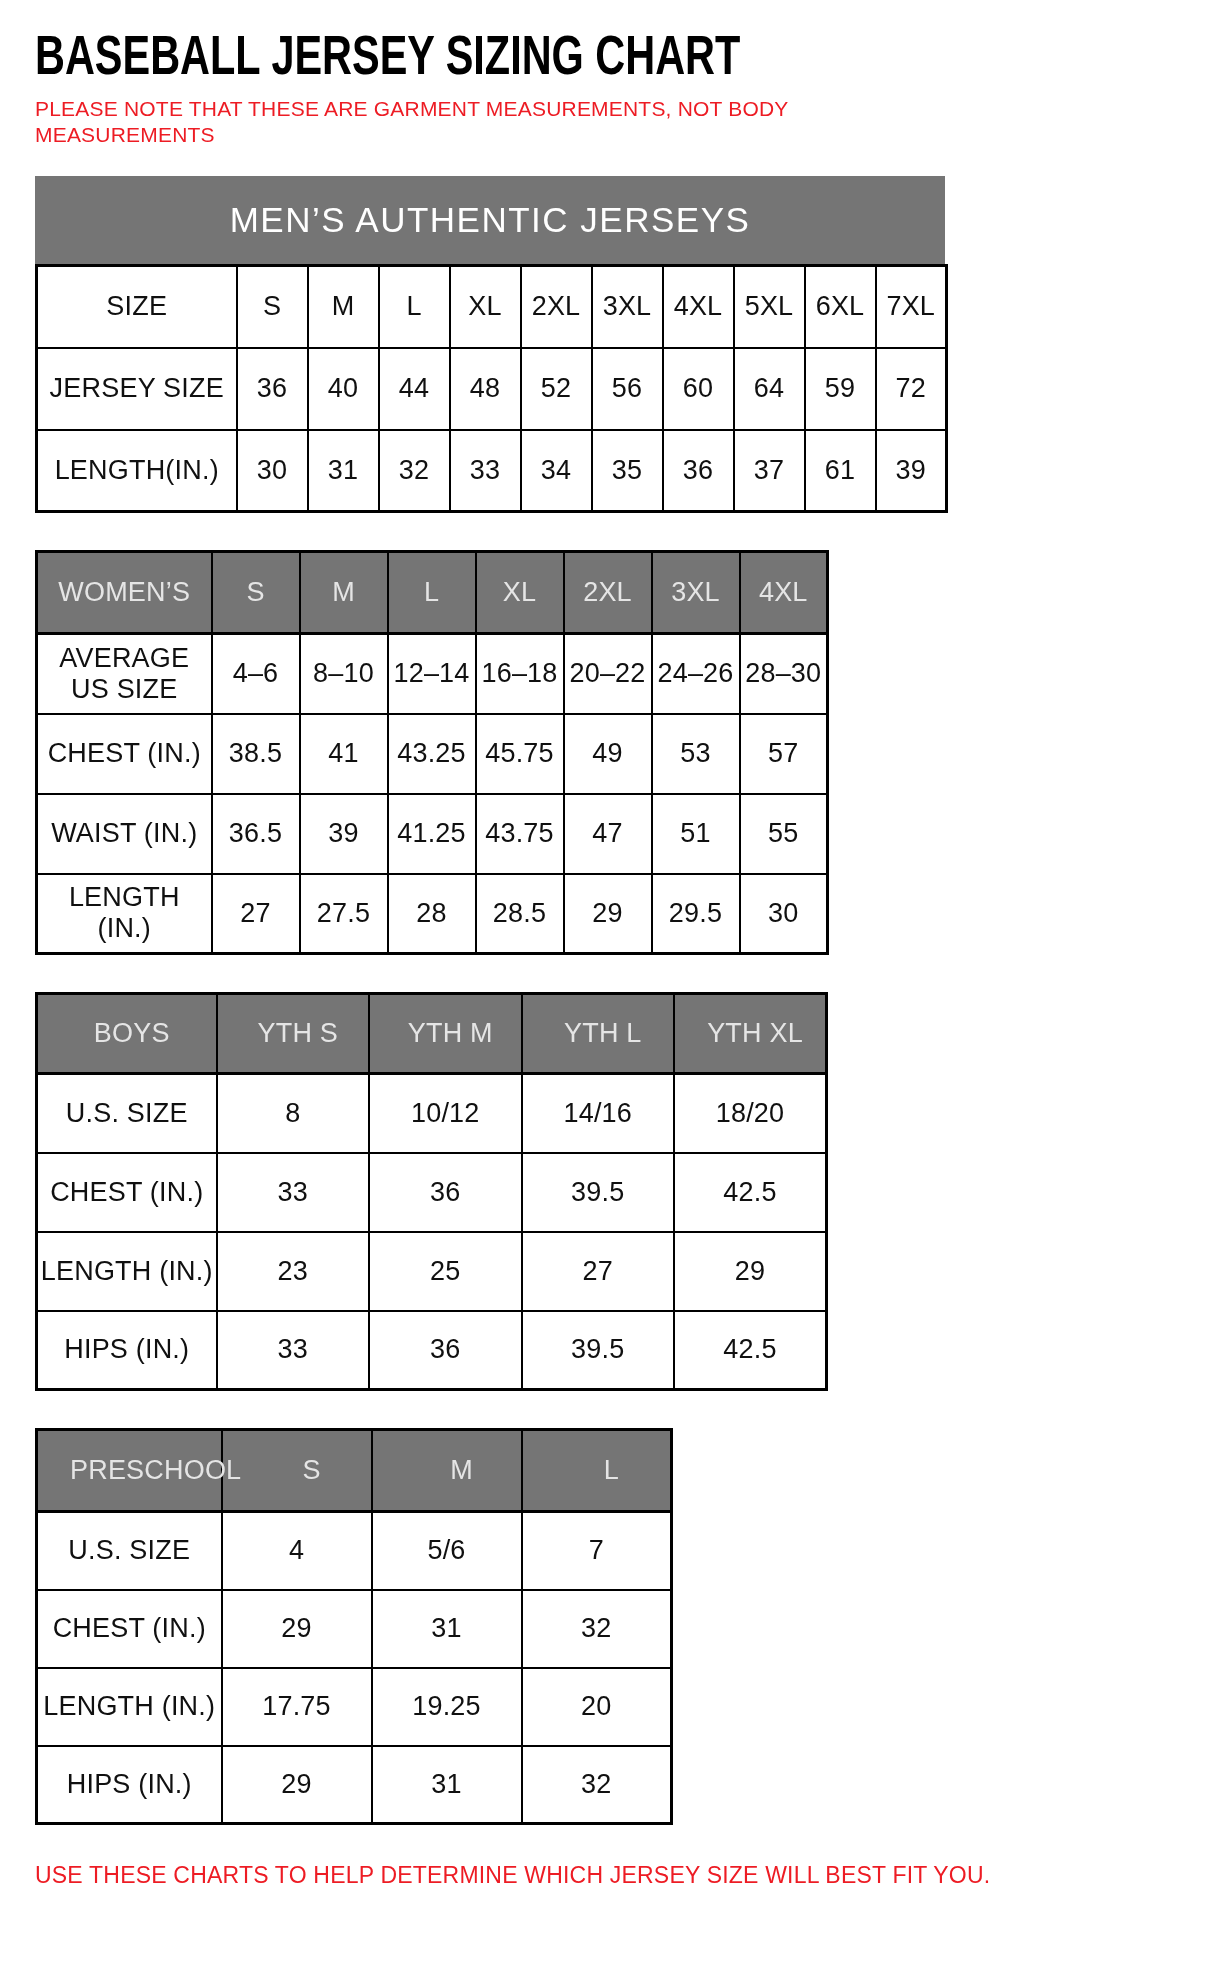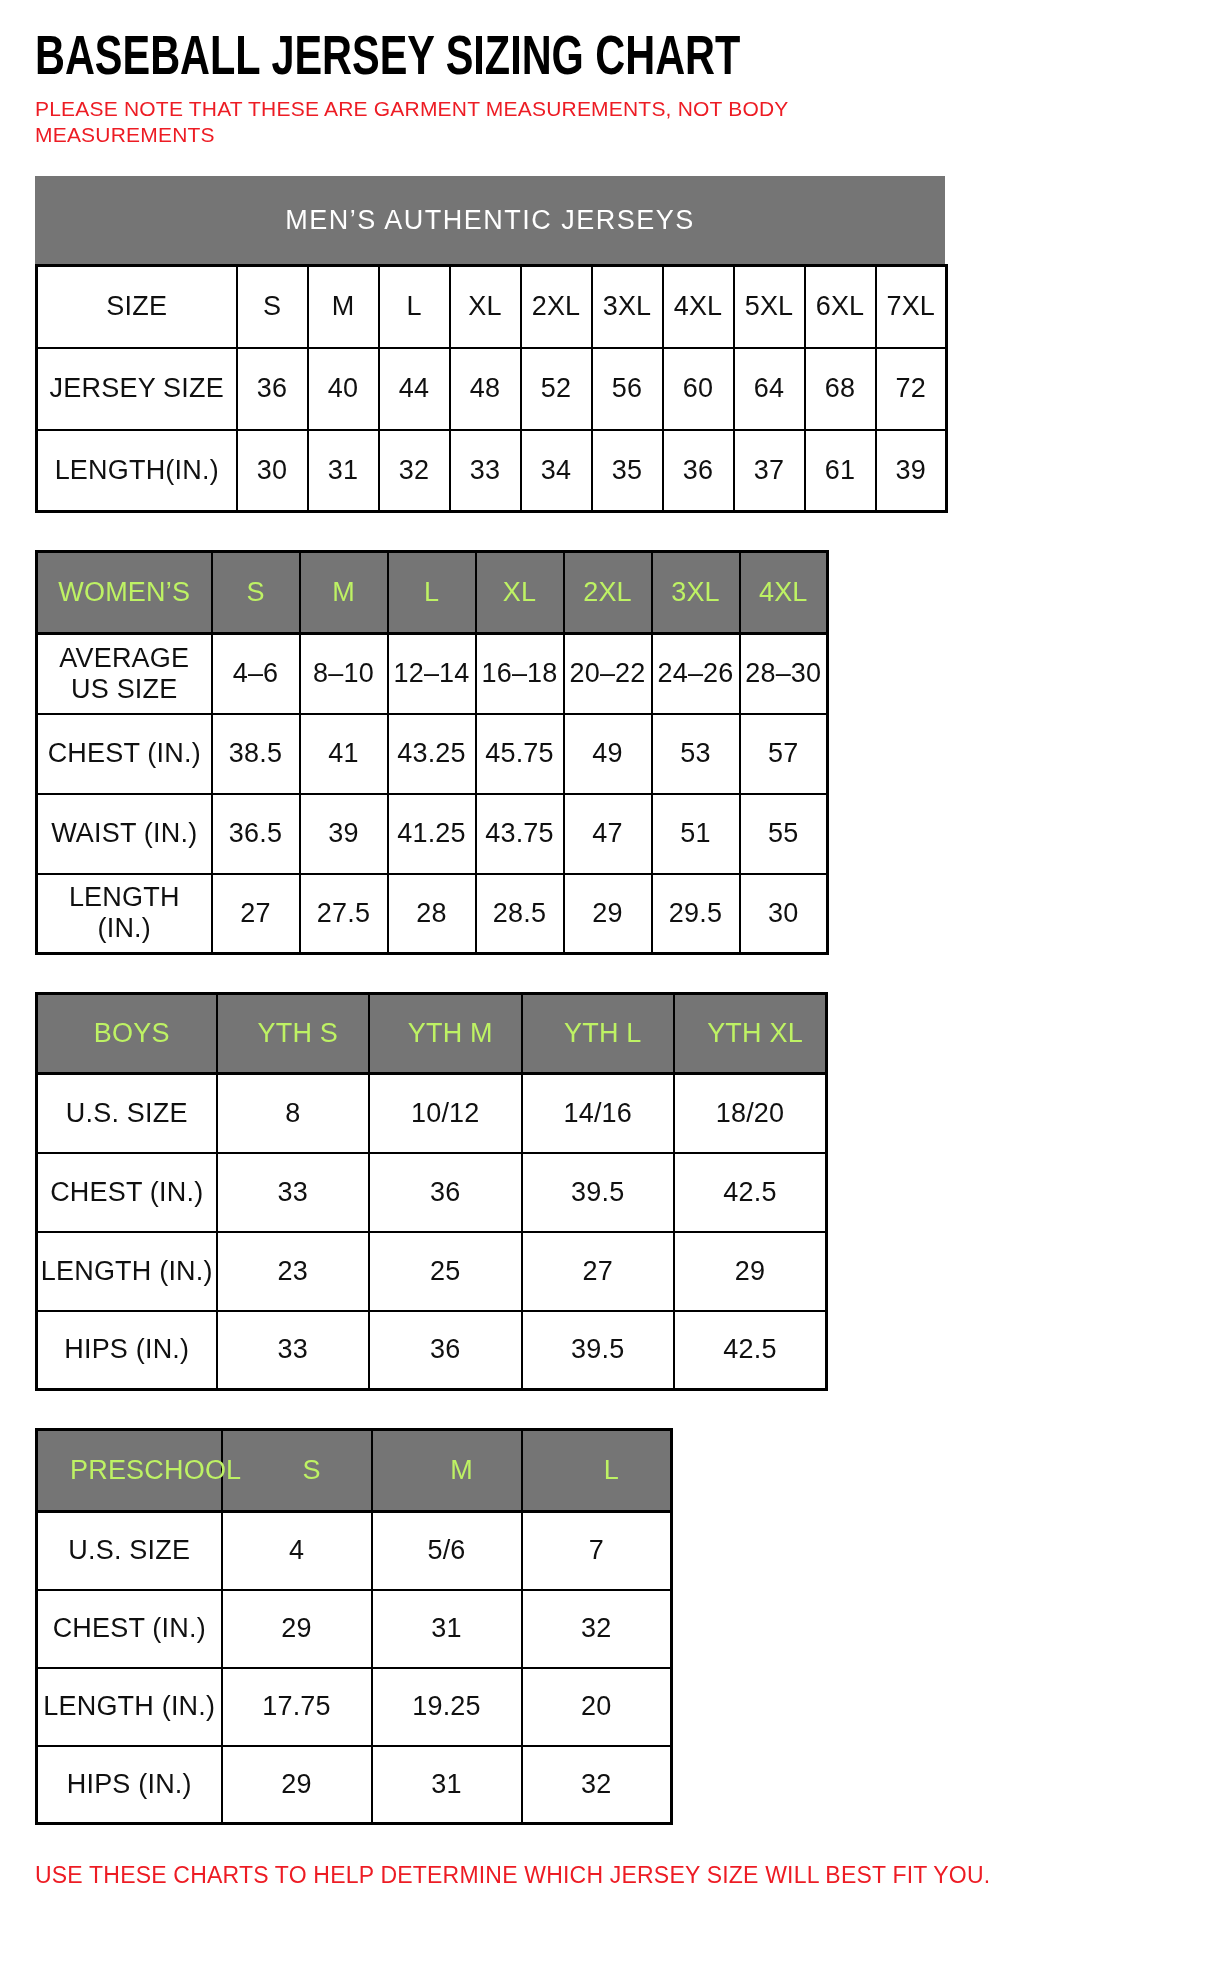--- a/index.html
+++ b/index.html
@@ -42,41 +42,41 @@
   .tbl-block { margin: 0 0 37px 0; }
 
   .banner {
     width: 910px;
     height: 88px;
     background: #757575;
     color: #ffffff;
     display: flex;
     align-items: center;
     justify-content: center;
-    font-size: 27px;
+    font-size: 35px;
     letter-spacing: 1.5px;
   }
 
   table.grid {
     border-collapse: collapse;
     table-layout: fixed;
     border: 3px solid #000000;
   }
   table.grid td {
     border: 2px solid #000000;
     text-align: center;
     vertical-align: middle;
     font-size: 27px;
     padding: 0 2px;
     color: #101010;
     letter-spacing: 0.2px;
   }
   tr.hdr td {
     background: #757575;
-    color: #bef264;
+    color: #e5e5e5;
     border-bottom: 3px solid #000000;
   }
 
   .mens-grid  { width: 910px; }
   .mens-grid  td { height: 82px; margin-left: 48px; }
   .womens-grid { width: 791px; }
   .womens-grid td { height: 80px; }
   .womens-grid tr.hdr td { height: 82px; }
   .boys-grid  { width: 790px; }
   .boys-grid  td { height: 79px; }
@@ -117,21 +117,21 @@
         <tr>
           <td>JERSEY SIZE</td>
           <td>36</td>
           <td>40</td>
           <td>44</td>
           <td>48</td>
           <td>52</td>
           <td>56</td>
           <td>60</td>
           <td>64</td>
-          <td>68</td>
+          <td>59</td>
           <td>72</td>
         </tr>
         <tr>
           <td>LENGTH(IN.)</td>
           <td>30</td>
           <td>31</td>
           <td>32</td>
           <td>33</td>
           <td>34</td>
           <td>35</td>

